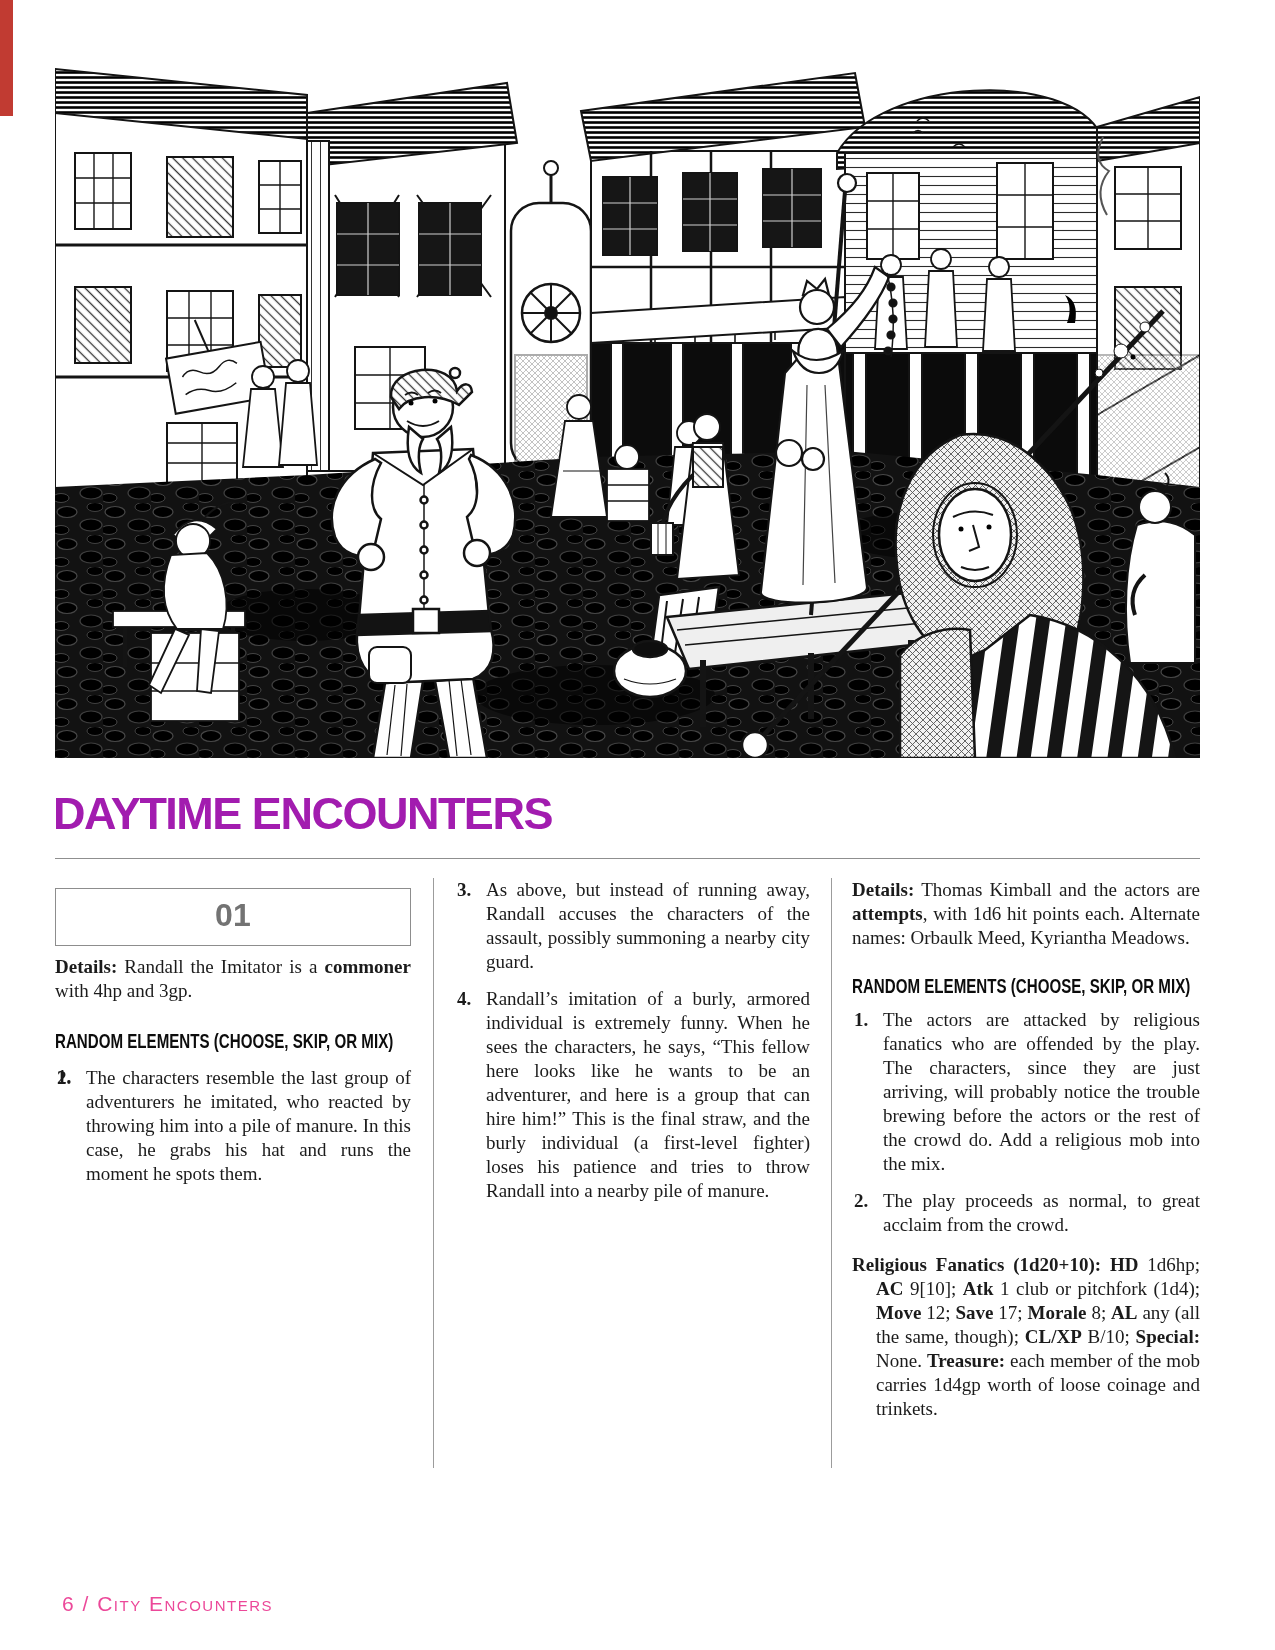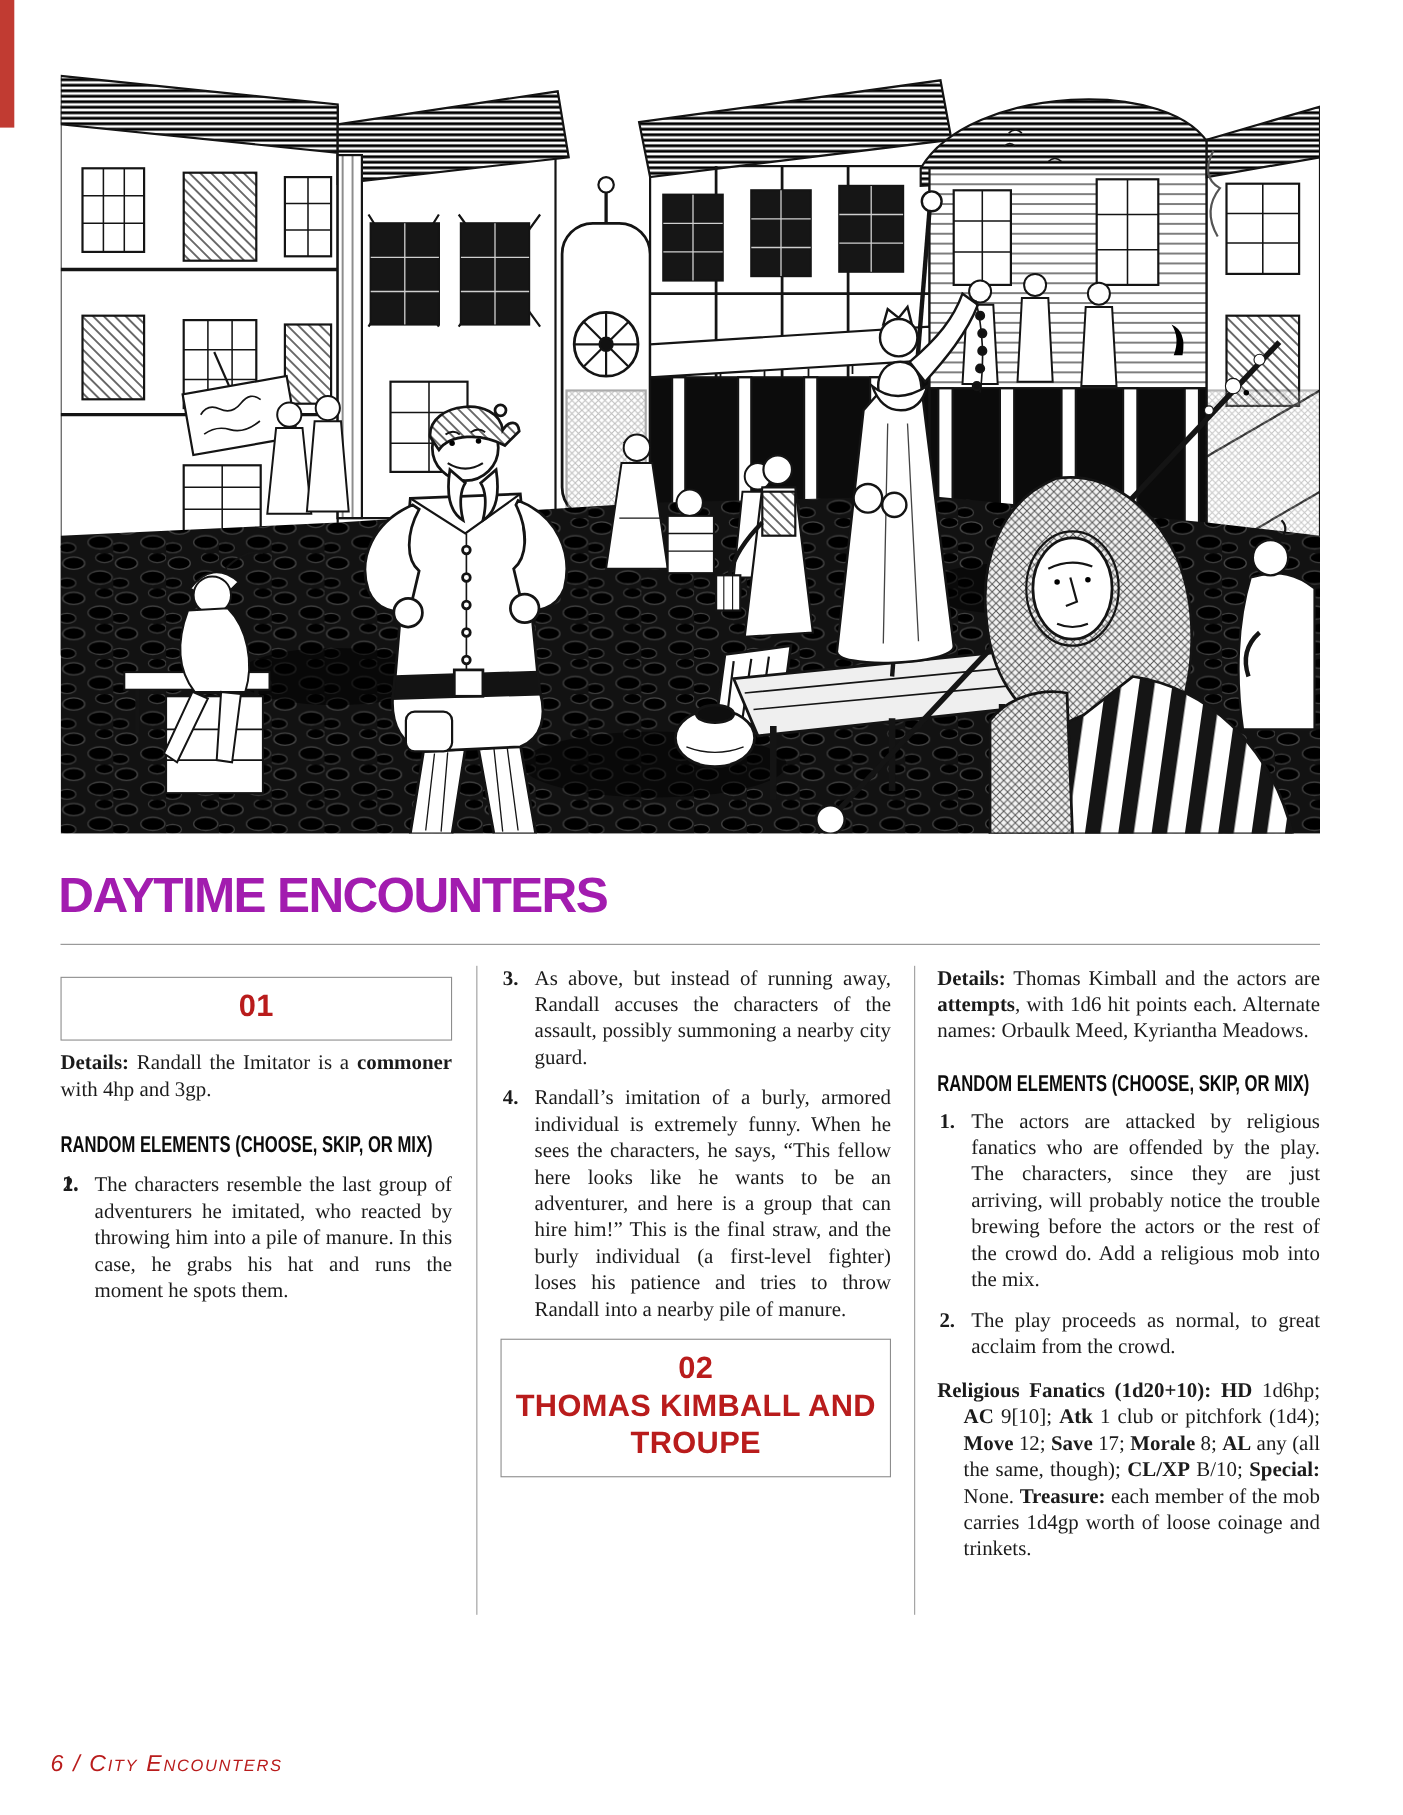--- a/index.html
+++ b/index.html
@@ -15,42 +15,42 @@
     font-family:"Liberation Sans",sans-serif;font-weight:700;font-size:45px;
     letter-spacing:-1.5px;color:#a21caf;white-space:nowrap;
   }
   .hrule{position:absolute;left:55px;top:858px;width:1145px;height:1px;background:#8f8f8f;}
   .vrule{position:absolute;top:878px;height:590px;width:1px;background:#9c9c9c;}
   .v1{left:433px}.v2{left:831px}
   .col{position:absolute;top:858px;font-size:19px;line-height:24px;}
   .c1{left:55px;width:356px}.c2{left:455px;width:355px}.c3{left:852px;width:348px}
   .enc-box{
     margin-top:30px;border:1.5px solid #8d8d8d;padding:9px 6px 13px;text-align:center;
-    font-family:"Liberation Sans",sans-serif;font-weight:700;font-size:28px;line-height:34px;
-    color:#b91c1c;letter-spacing:.3px;
+    font-family:"Liberation Sans",sans-serif;font-weight:700;font-size:32px;line-height:34px;
+    color:#737373;letter-spacing:.3px;
   }
   .enc-box.mt14{margin-top:14px;}
   .para{margin:20px 0 0 0;text-align:justify;}
   .para.tight{margin-top:9px;}
   .para.mt24{margin-top:24px;}
   .bseg{font-weight:bold;}
   .re-head{
     margin:26px 0 12px 0;font-family:"Liberation Sans",sans-serif;font-weight:700;
     font-size:21px;line-height:24px;color:#0c0c0c;white-space:nowrap;
     transform:scaleX(.72);transform-origin:0 50%;
   }
   .re-head.r3{margin-top:24px;margin-bottom:10px;}
   .li{position:relative;padding-left:31px;text-align:justify;margin:0 0 13px 0;}
   .li.first{margin-top:20px;}
   .li .num{position:absolute;left:2px;top:0;font-weight:bold;}
   .stat{margin:16px 0 0 0;padding-left:24px;text-indent:-24px;text-align:justify;}
   .footer{
-    position:absolute;left:46px;top:1592px;
+    position:absolute;left:62px;top:1592px;
     font-family:"Liberation Sans",sans-serif;font-size:21px;font-variant:small-caps;
-    letter-spacing:1.5px;color:#b91c1c;font-style:italic;
+    letter-spacing:1.5px;color:#ec4899;
   }
 </style>
 </head>
 <body>
 
 <div class="page">
 
   <div class="red-tab"></div>
 
   <figure class="art" aria-label="Black-and-white ink illustration of a crowded medieval city street: timber-framed houses, a capped man with a forked beard standing hands on hips, a robed priest holding a staff on a wooden platform, a woman with a lantern, and a chainmail-hooded guard in the foreground">
@@ -348,24 +348,20 @@
 
   <div class="col c2">
     <div class="li first">
       <span class="num">3.</span>
       <span><span>As above, but instead of running away, Randall accuses the characters of the assault, possibly summoning a nearby city guard.</span></span>
     </div>
     <div class="li">
       <span class="num">4.</span>
       <span><span>Randall’s imitation of a burly, armored individual is extremely funny. When he sees the characters, he says, “This fellow here looks like he wants to be an adventurer, and here is a group that can hire him!” This is the final straw, and the burly individual (a first-level fighter) loses his patience and tries to throw Randall into a nearby pile of manure.</span></span>
     </div>
-    <div class="enc-box mt14">
-      <div>02</div>
-      <div>THOMAS KIMBALL AND TROUPE</div>
-    </div>
   </div>
 
   <div class="col c3">
     <p class="para"><span class="bseg">Details:</span><span> Thomas Kimball and the actors are </span><span class="bseg">attempts</span><span>, with 1d6 hit points each. Alternate names: Orbaulk Meed, Kyriantha Meadows.</span></p>
     <h3 class="re-head r3">RANDOM ELEMENTS (CHOOSE, SKIP, OR MIX)</h3>
     <div class="li">
       <span class="num">1.</span>
       <span><span>The actors are attacked by religious fanatics who are offended by the play. The characters, since they are just arriving, will probably notice the trouble brewing before the actors or the rest of the crowd do. Add a religious mob into the mix.</span></span>
     </div>
     <div class="li">

